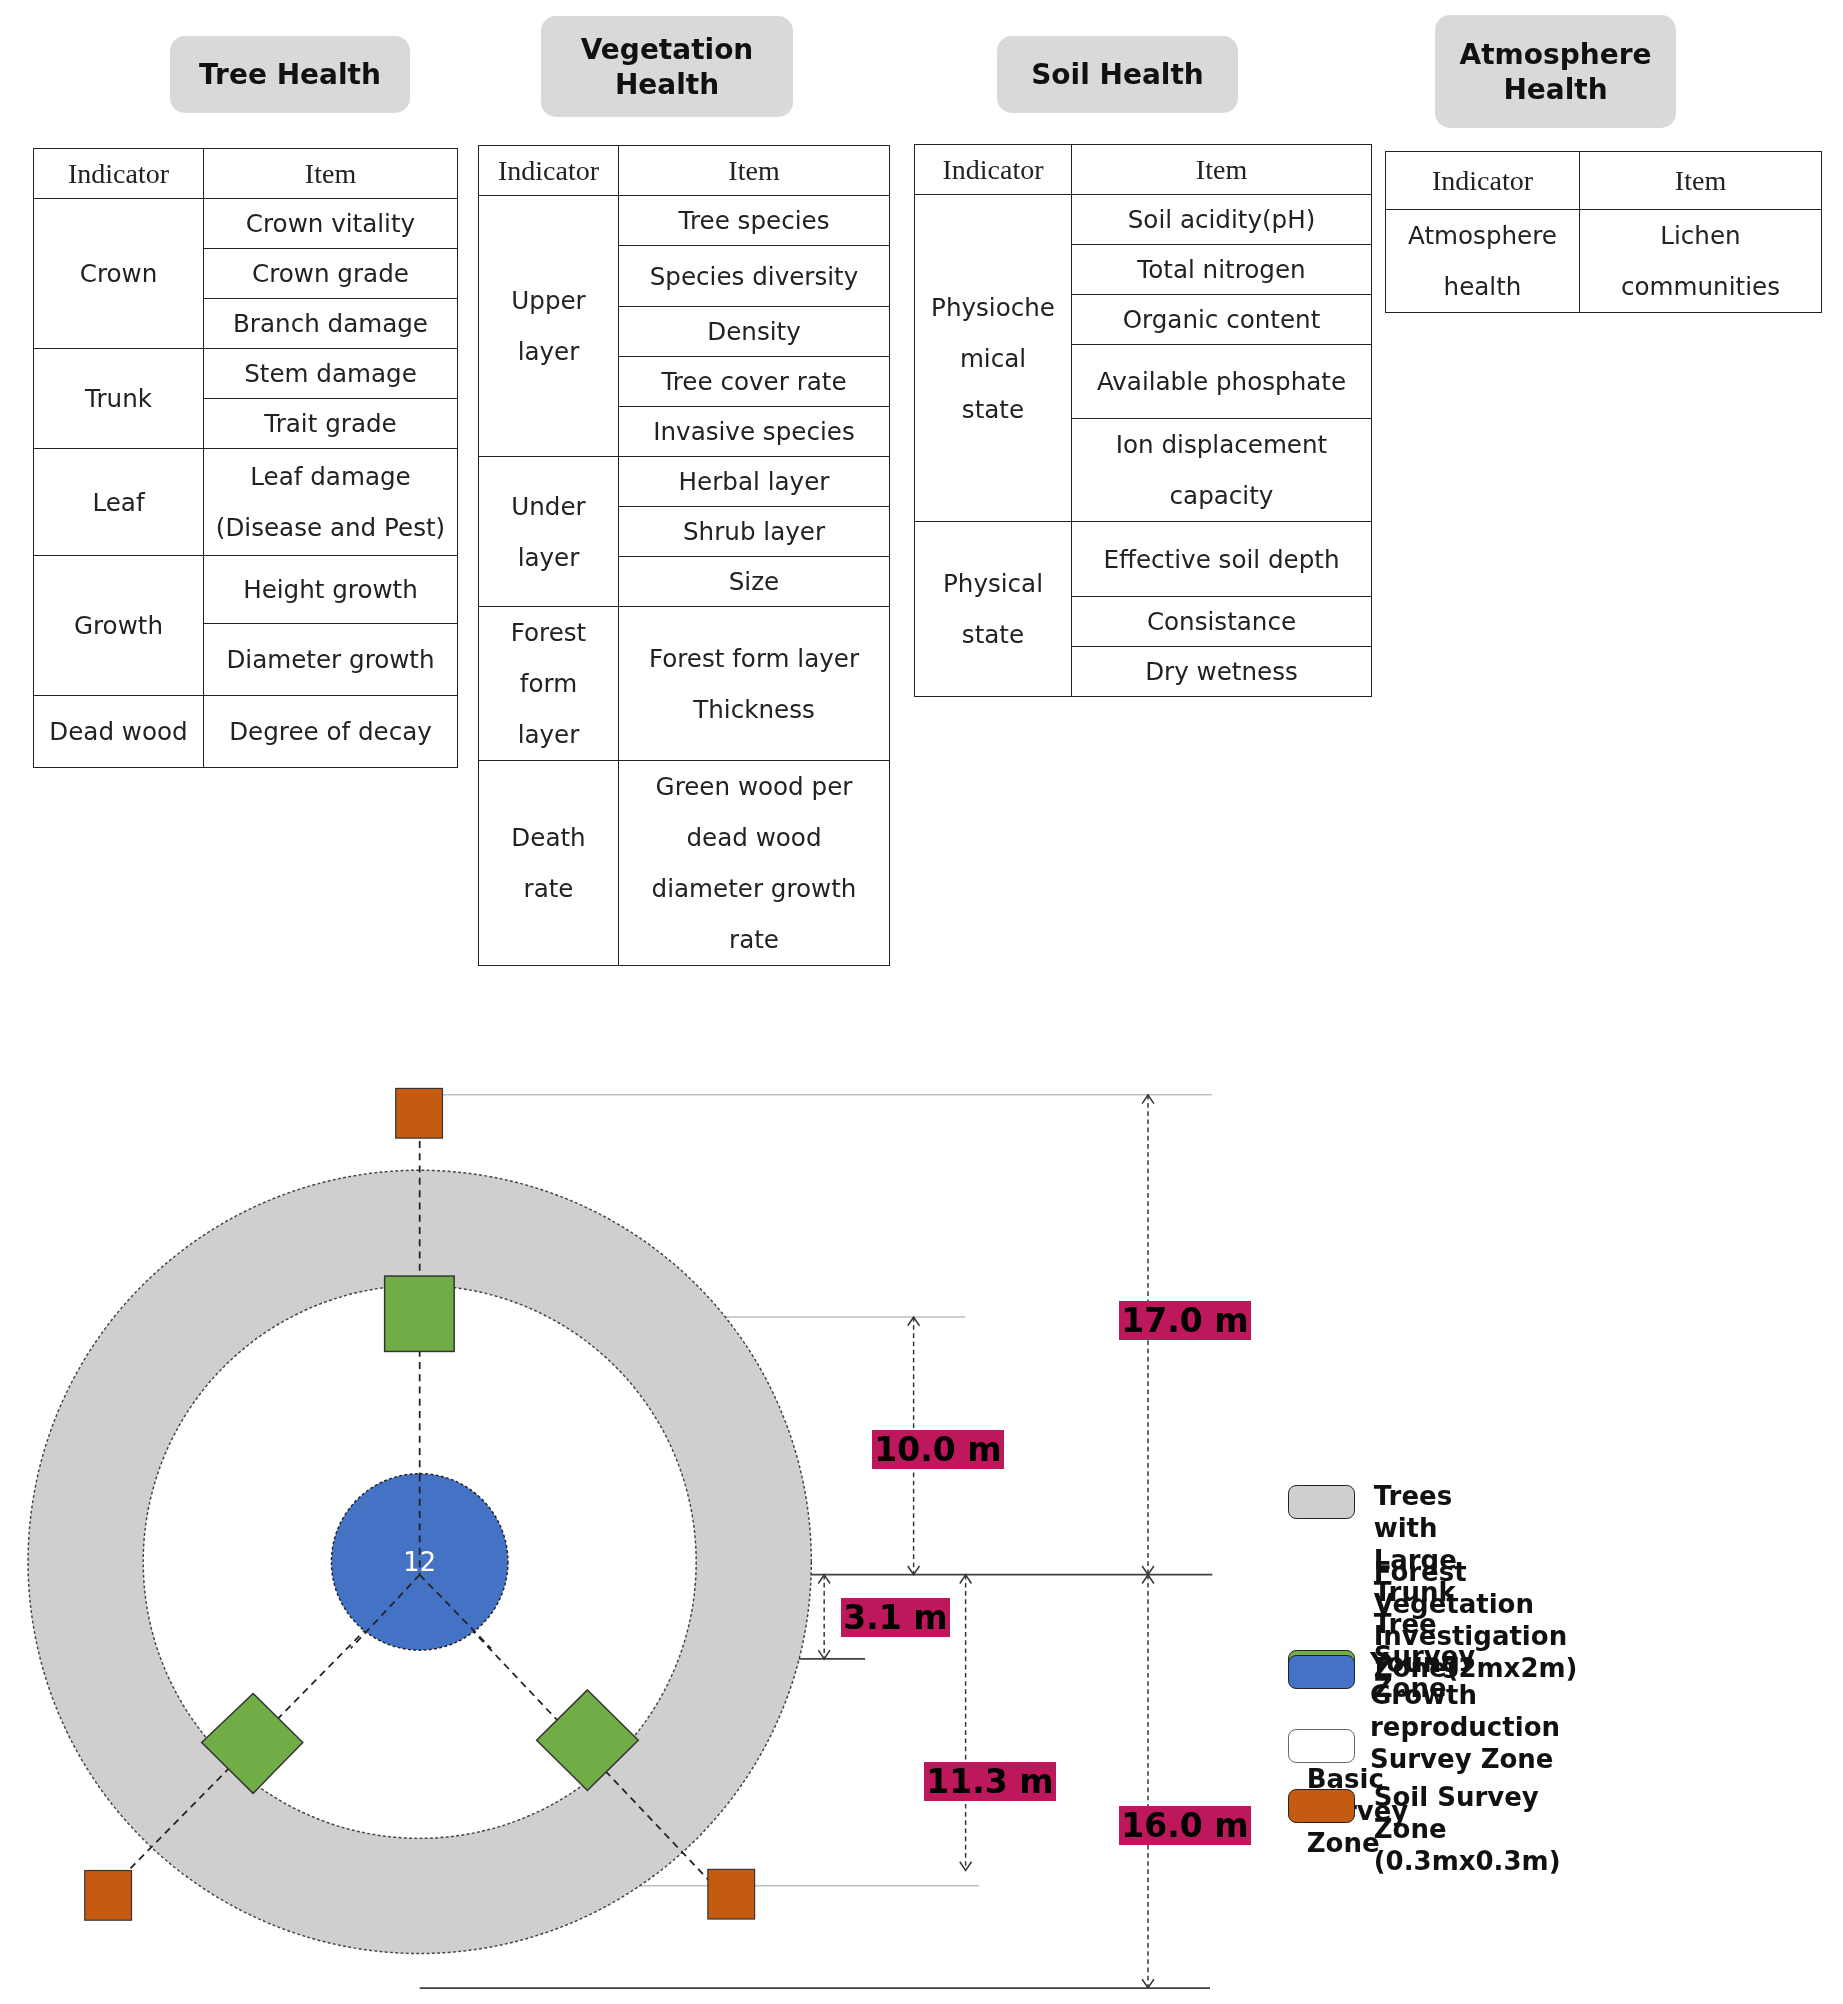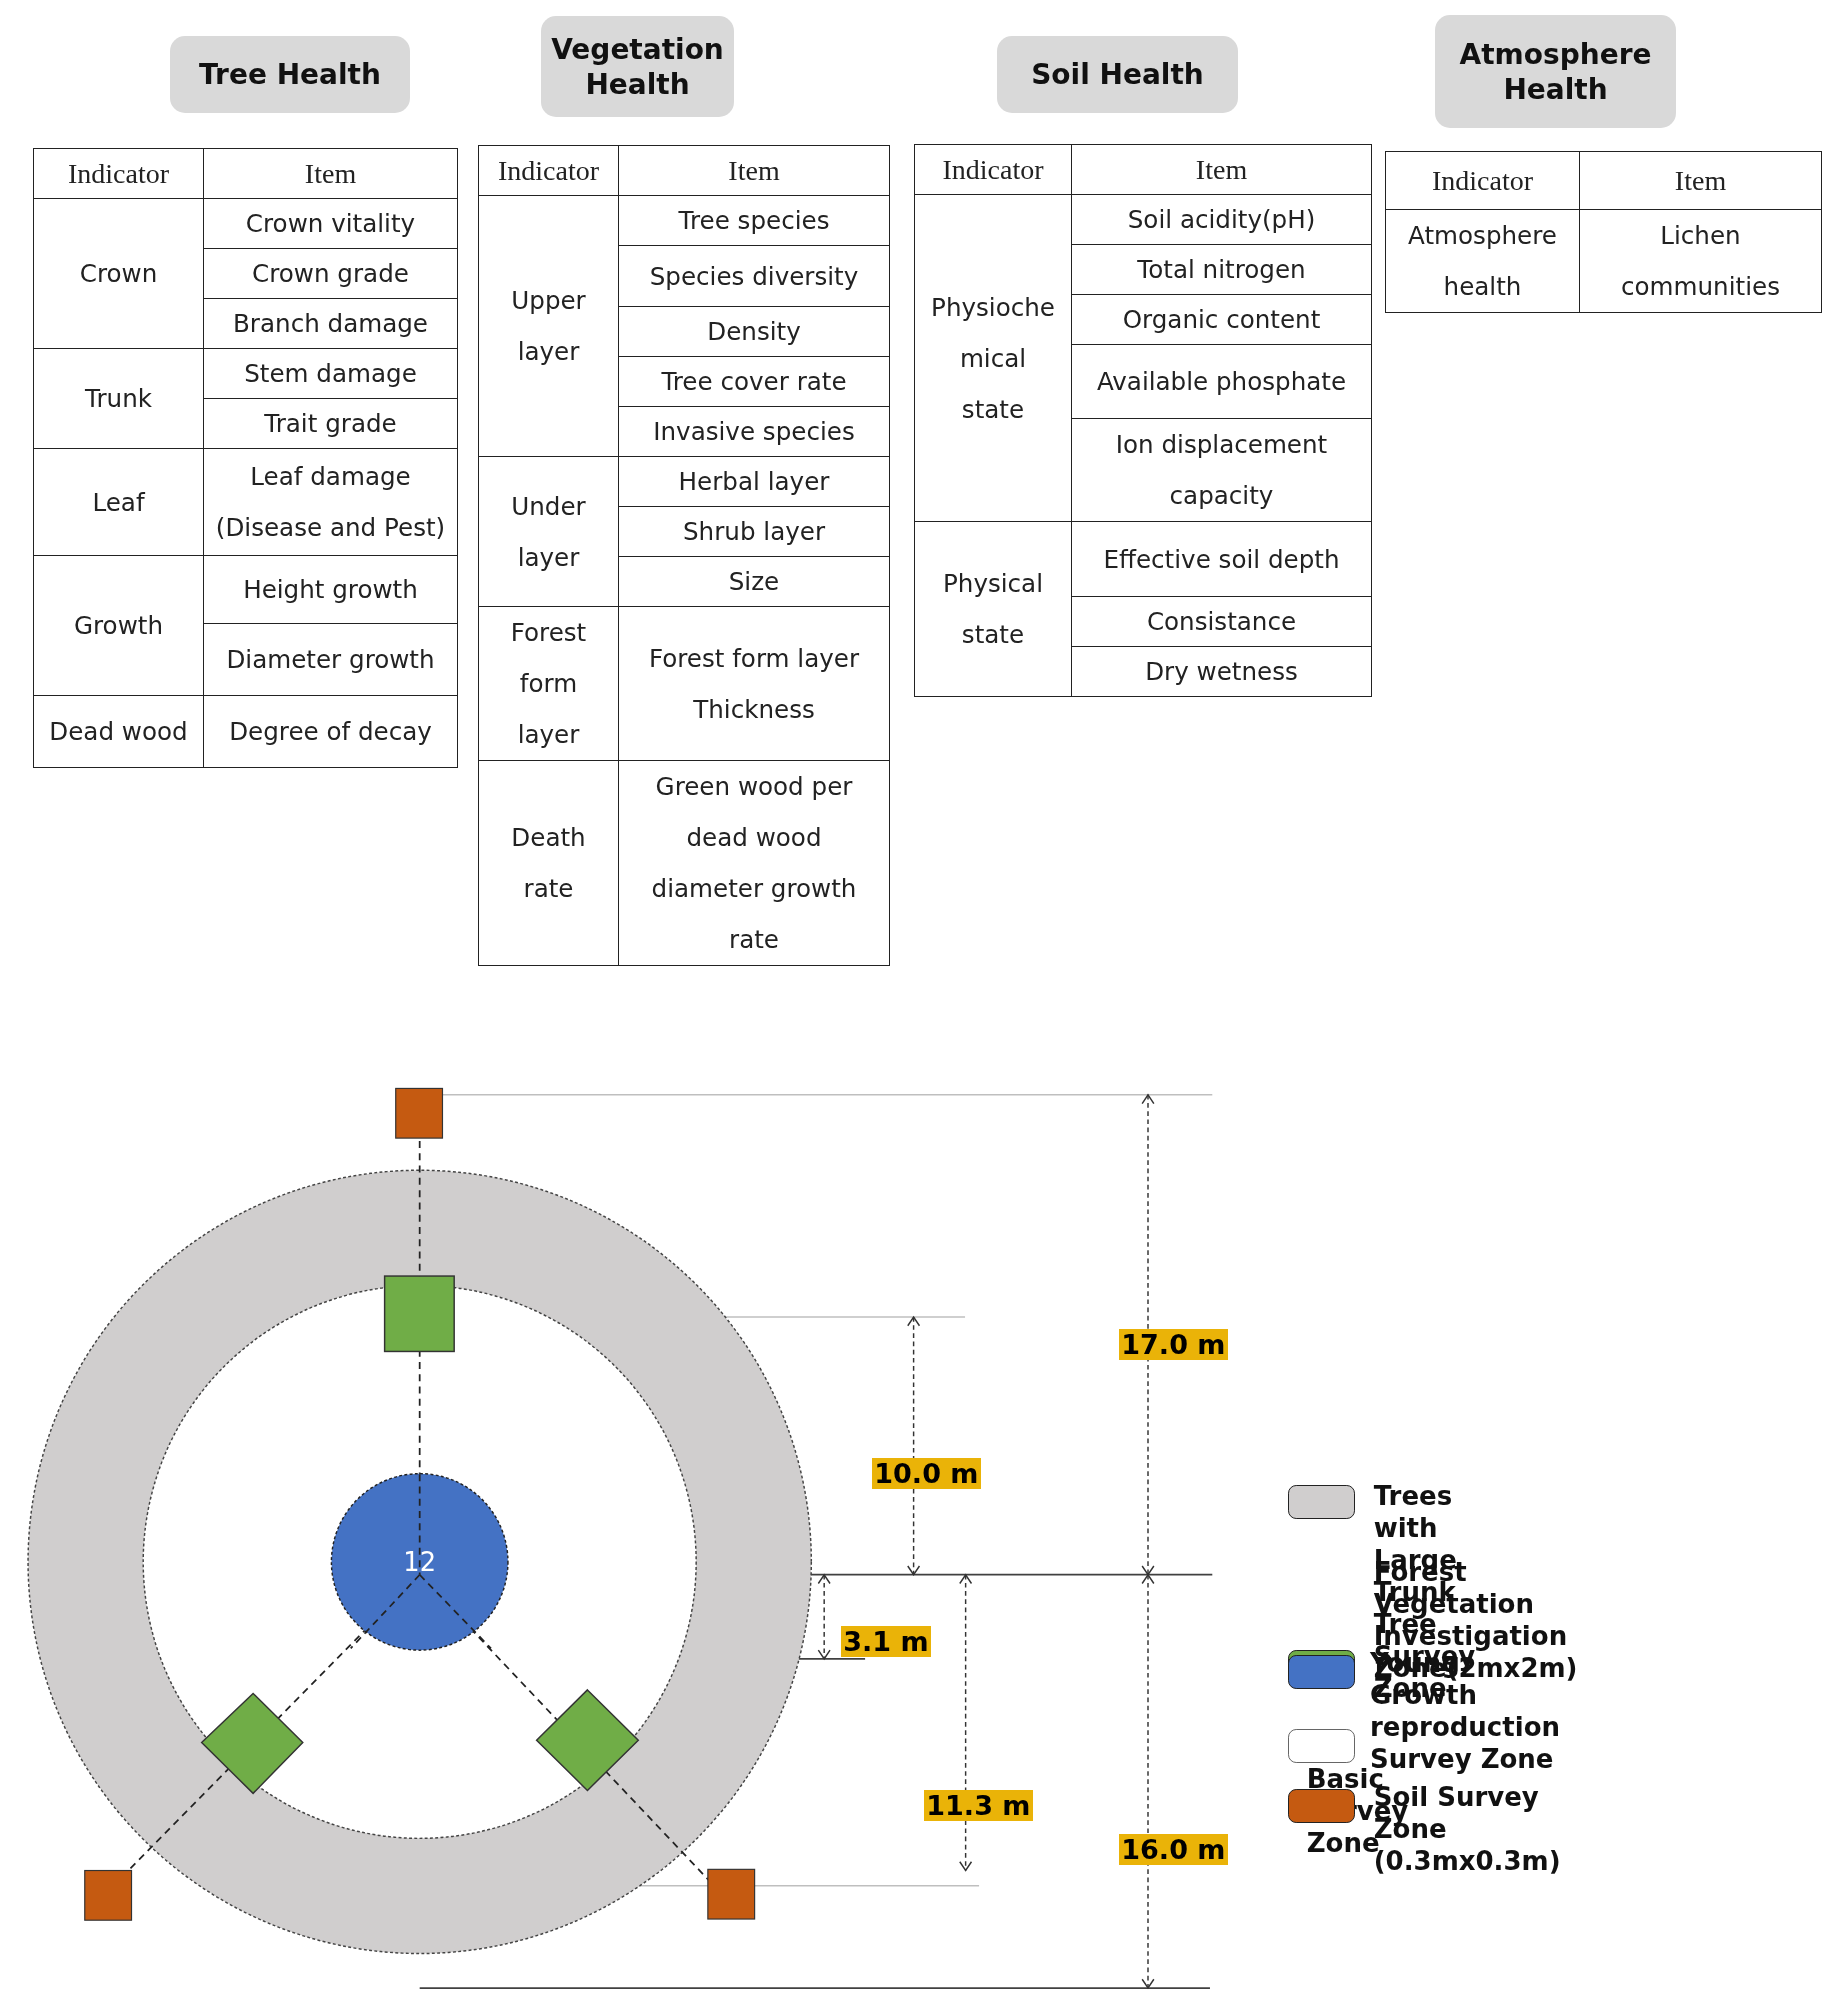--- a/index.html
+++ b/index.html
@@ -4,33 +4,33 @@
 <style>
   html, body { margin:0; padding:0; background:#ffffff; }
   body { width:1843px; height:2005px; position:relative; overflow:hidden; font-family:"DejaVu Sans", sans-serif; color:#000; }
   .hdr { position:absolute; background:#d9d9d9; border-radius:15px; display:flex; align-items:center; justify-content:center; text-align:center; font-weight:bold; font-size:28px; line-height:35px; color:#111; }
   .hdr span { white-space:pre-line; }
   table.ind { position:absolute; border-collapse:collapse; font-family:"DejaVu Sans", sans-serif; font-size:24.6px; color:#222; }
   table.ind td, table.ind th { border:1.8px solid #222; text-align:center; vertical-align:middle; padding:0 5.8px; }
   table.ind th { font-family:"Liberation Serif", serif; font-weight:normal; font-size:28px; }
   table.ind td.ml { white-space:pre-line; line-height:51px; }
   svg#diagram { position:absolute; left:0; top:0; }
-  .dim { position:absolute; font-weight:bold; font-size:27px; background:#eab308; padding:0 2.3px;margin-top:28px; }
+  .dim { position:absolute; font-weight:bold; font-size:33px; background:#be185d; padding:0 2.3px; }
   .legend { position:absolute; left:1288px; top:1461px; }
   .lg-item { position:absolute; left:0; display:flex; align-items:flex-start; }
   .sw { width:67px; height:34px; border-radius:8.2px; border:1.8px solid #222; box-sizing:border-box; flex:none; }
   .lg-text { margin-left:18.7px; font-weight:bold; font-size:26px; line-height:32px; white-space:pre-line; color:#111; }
 </style>
 </head>
 <body>
 
 <div class="hdr" style="left:170px;top:36px;width:240px;height:77px;">
   <span>Tree Health</span>
 </div>
-<div class="hdr" style="left:541px;top:16.4px;width:193px;height:101px;">
+<div class="hdr" style="left:541px;top:16.4px;width:252px;height:101px;">
   <span>Vegetation
 Health</span>
 </div>
 <div class="hdr" style="left:997px;top:36px;width:241px;height:77px;">
   <span>Soil Health</span>
 </div>
 <div class="hdr" style="left:1435px;top:15px;width:241px;height:113px;">
   <span>Atmosphere
 Health</span>
 </div>

